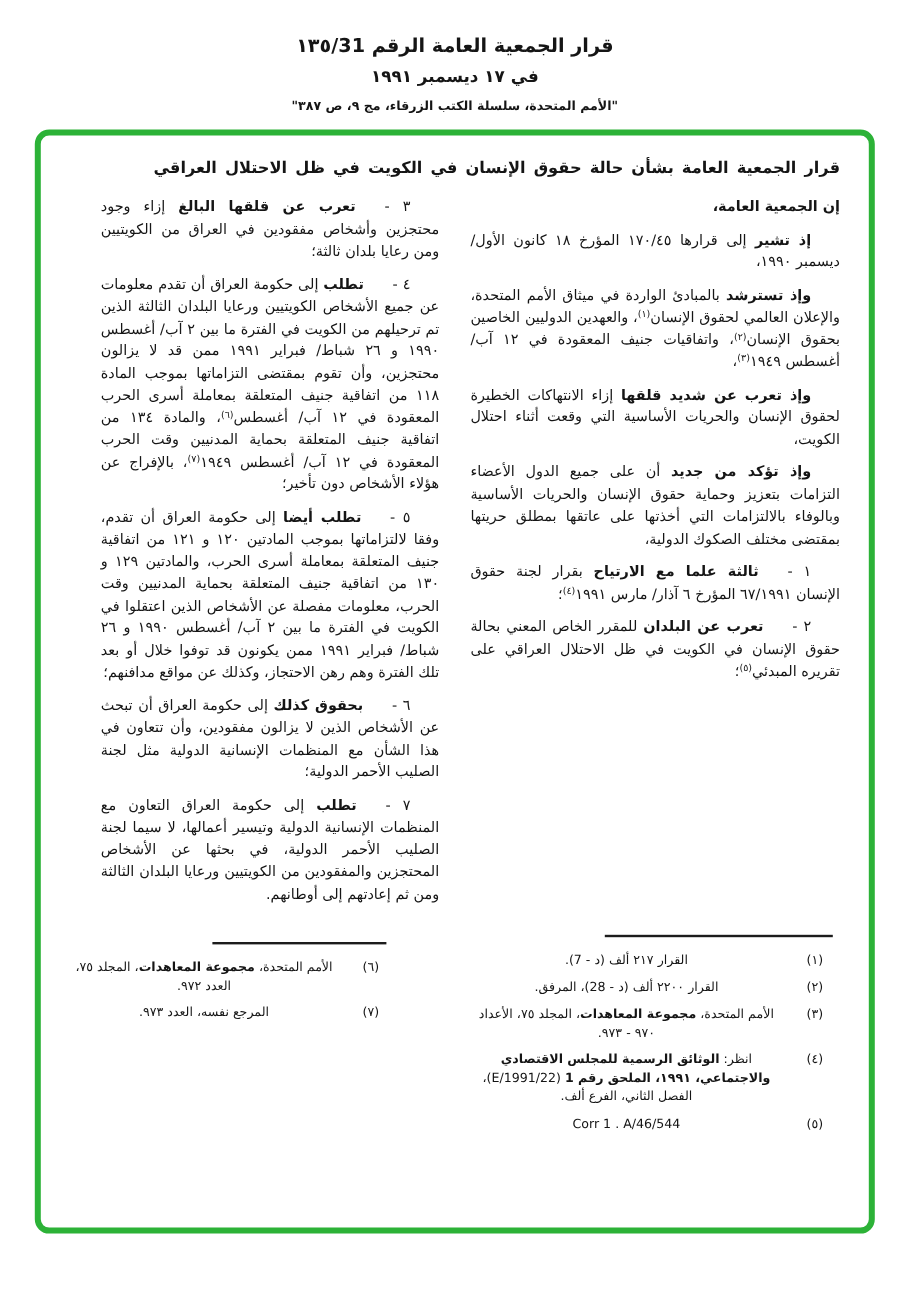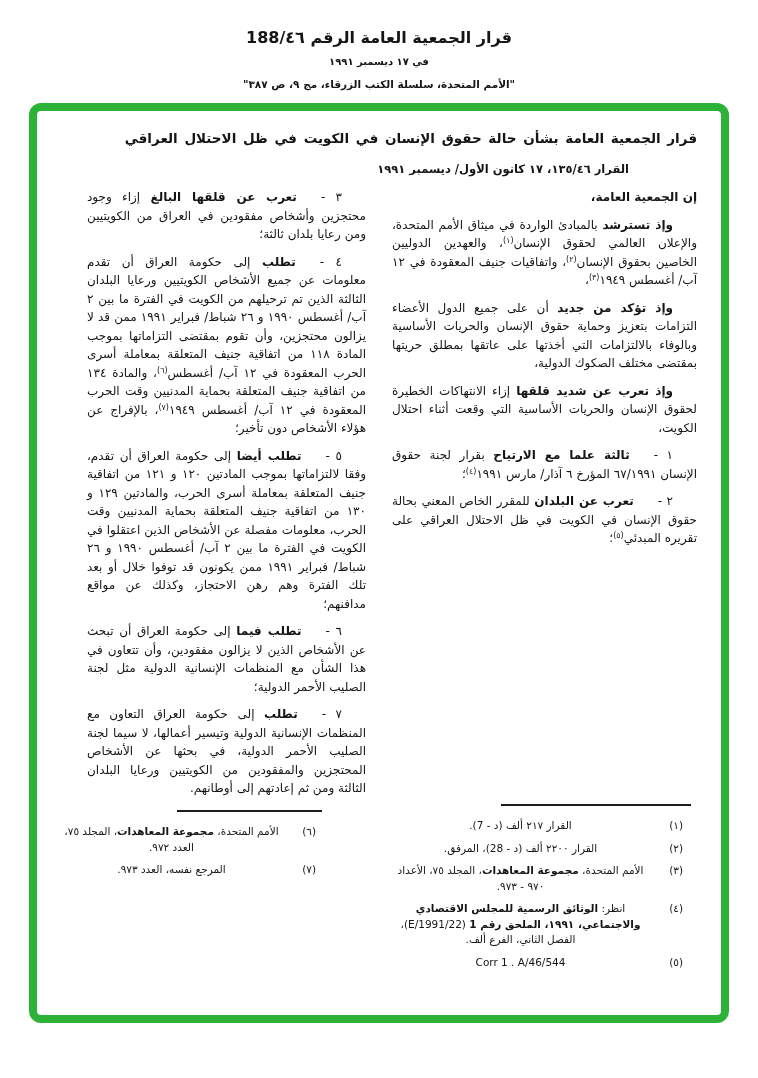--- a/index.html
+++ b/index.html
@@ -8,27 +8,27 @@
     font-family:"DejaVu Sans", sans-serif;
     color:#151515;
     position:relative;
     direction:rtl;
   }
   .page-header{
     text-align:center;
     padding-top:28px;
   }
   .hdr-line1{font-size:16px;font-weight:bold;letter-spacing:0.2px;}
-  .hdr-line2{font-size:10px;font-weight:bold;margin-top:9px;}
+  .hdr-line2{font-size:14px;font-weight:bold;margin-top:9px;}
   .hdr-source{font-size:10.5px;font-weight:bold;margin-top:11px;}
   .green-box{
     box-sizing:border-box;
     width:700px;height:920px;
     margin:13px auto 0 auto;
-    border:8px solid #7f1d1d;
+    border:5px solid #7f1d1d;
     border-radius:12px;
     padding:16px 24px 10px 24px;
     background:#ffffff;
   }
   .box-title{
     font-size:13.5px;font-weight:bold;
     line-height:1.65;
     margin:0;
     text-align:right;
     word-spacing:2px;
@@ -75,37 +75,37 @@
     line-height:15.5px;
     margin-bottom:7px;
   }
   .fn-marker{flex:0 0 34px;margin-right:14px;}
   .fn-text{flex:1;text-align:center;}
 </style>
 </head>
 <body>
 
 <div class="page-header">
-  <div class="hdr-line1">قرار الجمعية العامة الرقم 188/٤٦</div>
+  <div class="hdr-line1">قرار الجمعية العامة الرقم ١٣٥/31</div>
   <div class="hdr-line2">في ١٧ ديسمبر ١٩٩١</div>
   <div class="hdr-source">"الأمم المتحدة، سلسلة الكتب الزرقاء، مج ٩، ص ٣٨٧"</div>
 </div>
 
 <section class="green-box" style="border-color: rgb(44, 178, 55);">
   <h2 class="box-title">قرار الجمعية العامة بشأن حالة حقوق الإنسان في الكويت في ظل الاحتلال العراقي</h2>
-  <div class="box-subtitle">القرار ١٣٥/٤٦، ١٧ كانون الأول/ ديسمبر ١٩٩١</div>
 
   <div class="columns">
 
     <div class="col">
       <div class="col-content right" id="col-right">
           <p class="no-indent"><span class="b">إن الجمعية العامة،</span></p>
+          <p><span class="b">إذ تشير</span><span> إلى قرارها ١٧٠/٤٥ المؤرخ ١٨ كانون الأول/ ديسمبر ١٩٩٠،</span></p>
           <p><span class="b">وإذ تسترشد</span><span> بالمبادئ الواردة في ميثاق الأمم المتحدة، والإعلان العالمي لحقوق الإنسان</span><sup class="ref">(١)</sup><span>، والعهدين الدوليين الخاصين بحقوق الإنسان</span><sup class="ref">(٢)</sup><span>، واتفاقيات جنيف المعقودة في ١٢ آب/ أغسطس ١٩٤٩</span><sup class="ref">(٣)</sup><span>،</span></p>
+          <p><span class="b">وإذ تعرب عن شديد قلقها</span><span> إزاء الانتهاكات الخطيرة لحقوق الإنسان والحريات الأساسية التي وقعت أثناء احتلال الكويت،</span></p>
           <p><span class="b">وإذ تؤكد من جديد</span><span> أن على جميع الدول الأعضاء التزامات بتعزيز وحماية حقوق الإنسان والحريات الأساسية وبالوفاء بالالتزامات التي أخذتها على عاتقها بمطلق حريتها بمقتضى مختلف الصكوك الدولية،</span></p>
-          <p><span class="b">وإذ تعرب عن شديد قلقها</span><span> إزاء الانتهاكات الخطيرة لحقوق الإنسان والحريات الأساسية التي وقعت أثناء احتلال الكويت،</span></p>
           <p><span class="num">١ -</span><span class="b">ثالثة علما مع الارتياح</span><span> بقرار لجنة حقوق الإنسان ٦٧/١٩٩١ المؤرخ ٦ آذار/ مارس ١٩٩١</span><sup class="ref">(٤)</sup><span>؛</span></p>
           <p><span class="num">٢ -</span><span class="b">تعرب عن البلدان</span><span> للمقرر الخاص المعني بحالة حقوق الإنسان في الكويت في ظل الاحتلال العراقي على تقريره المبدئي</span><sup class="ref">(٥)</sup><span>؛</span></p>
         </div>
       <div class="fn-block">
         <div class="fn-rule"></div>
         <div class="fn-list" id="fn-right">
             <div class="fn">
               <span class="fn-marker">(١)</span>
               <span class="fn-text"><span>القرار ٢١٧ ألف (د - 7).</span></span>
             </div>
@@ -127,21 +127,21 @@
             </div>
           </div>
       </div>
     </div>
 
     <div class="col">
       <div class="col-content left" id="col-left">
           <p><span class="num">٣ -</span><span class="b">تعرب عن قلقها البالغ</span><span> إزاء وجود محتجزين وأشخاص مفقودين في العراق من الكويتيين ومن رعايا بلدان ثالثة؛</span></p>
           <p><span class="num">٤ -</span><span class="b">تطلب</span><span> إلى حكومة العراق أن تقدم معلومات عن جميع الأشخاص الكويتيين ورعايا البلدان الثالثة الذين تم ترحيلهم من الكويت في الفترة ما بين ٢ آب/ أغسطس ١٩٩٠ و ٢٦ شباط/ فبراير ١٩٩١ ممن قد لا يزالون محتجزين، وأن تقوم بمقتضى التزاماتها بموجب المادة ١١٨ من اتفاقية جنيف المتعلقة بمعاملة أسرى الحرب المعقودة في ١٢ آب/ أغسطس</span><sup class="ref">(٦)</sup><span>، والمادة ١٣٤ من اتفاقية جنيف المتعلقة بحماية المدنيين وقت الحرب المعقودة في ١٢ آب/ أغسطس ١٩٤٩</span><sup class="ref">(٧)</sup><span>، بالإفراج عن هؤلاء الأشخاص دون تأخير؛</span></p>
           <p><span class="num">٥ -</span><span class="b">تطلب أيضا</span><span> إلى حكومة العراق أن تقدم، وفقا لالتزاماتها بموجب المادتين ١٢٠ و ١٢١ من اتفاقية جنيف المتعلقة بمعاملة أسرى الحرب، والمادتين ١٢٩ و ١٣٠ من اتفاقية جنيف المتعلقة بحماية المدنيين وقت الحرب، معلومات مفصلة عن الأشخاص الذين اعتقلوا في الكويت في الفترة ما بين ٢ آب/ أغسطس ١٩٩٠ و ٢٦ شباط/ فبراير ١٩٩١ ممن يكونون قد توفوا خلال أو بعد تلك الفترة وهم رهن الاحتجاز، وكذلك عن مواقع مدافنهم؛</span></p>
-          <p><span class="num">٦ -</span><span class="b">تطلب فيما</span><span> إلى حكومة العراق أن تبحث عن الأشخاص الذين لا يزالون مفقودين، وأن تتعاون في هذا الشأن مع المنظمات الإنسانية الدولية مثل لجنة الصليب الأحمر الدولية؛</span></p>
+          <p><span class="num">٦ -</span><span class="b">بحقوق كذلك</span><span> إلى حكومة العراق أن تبحث عن الأشخاص الذين لا يزالون مفقودين، وأن تتعاون في هذا الشأن مع المنظمات الإنسانية الدولية مثل لجنة الصليب الأحمر الدولية؛</span></p>
           <p><span class="num">٧ -</span><span class="b">تطلب</span><span> إلى حكومة العراق التعاون مع المنظمات الإنسانية الدولية وتيسير أعمالها، لا سيما لجنة الصليب الأحمر الدولية، في بحثها عن الأشخاص المحتجزين والمفقودين من الكويتيين ورعايا البلدان الثالثة ومن ثم إعادتهم إلى أوطانهم.</span></p>
         </div>
       <div class="fn-block fn-block-left">
         <div class="fn-rule"></div>
         <div class="fn-list" id="fn-left">
             <div class="fn">
               <span class="fn-marker">(٦)</span>
               <span class="fn-text"><span>الأمم المتحدة، </span><span class="b">مجموعة المعاهدات</span><span>، المجلد ٧٥، العدد ٩٧٢.</span></span>
             </div>
             <div class="fn">

